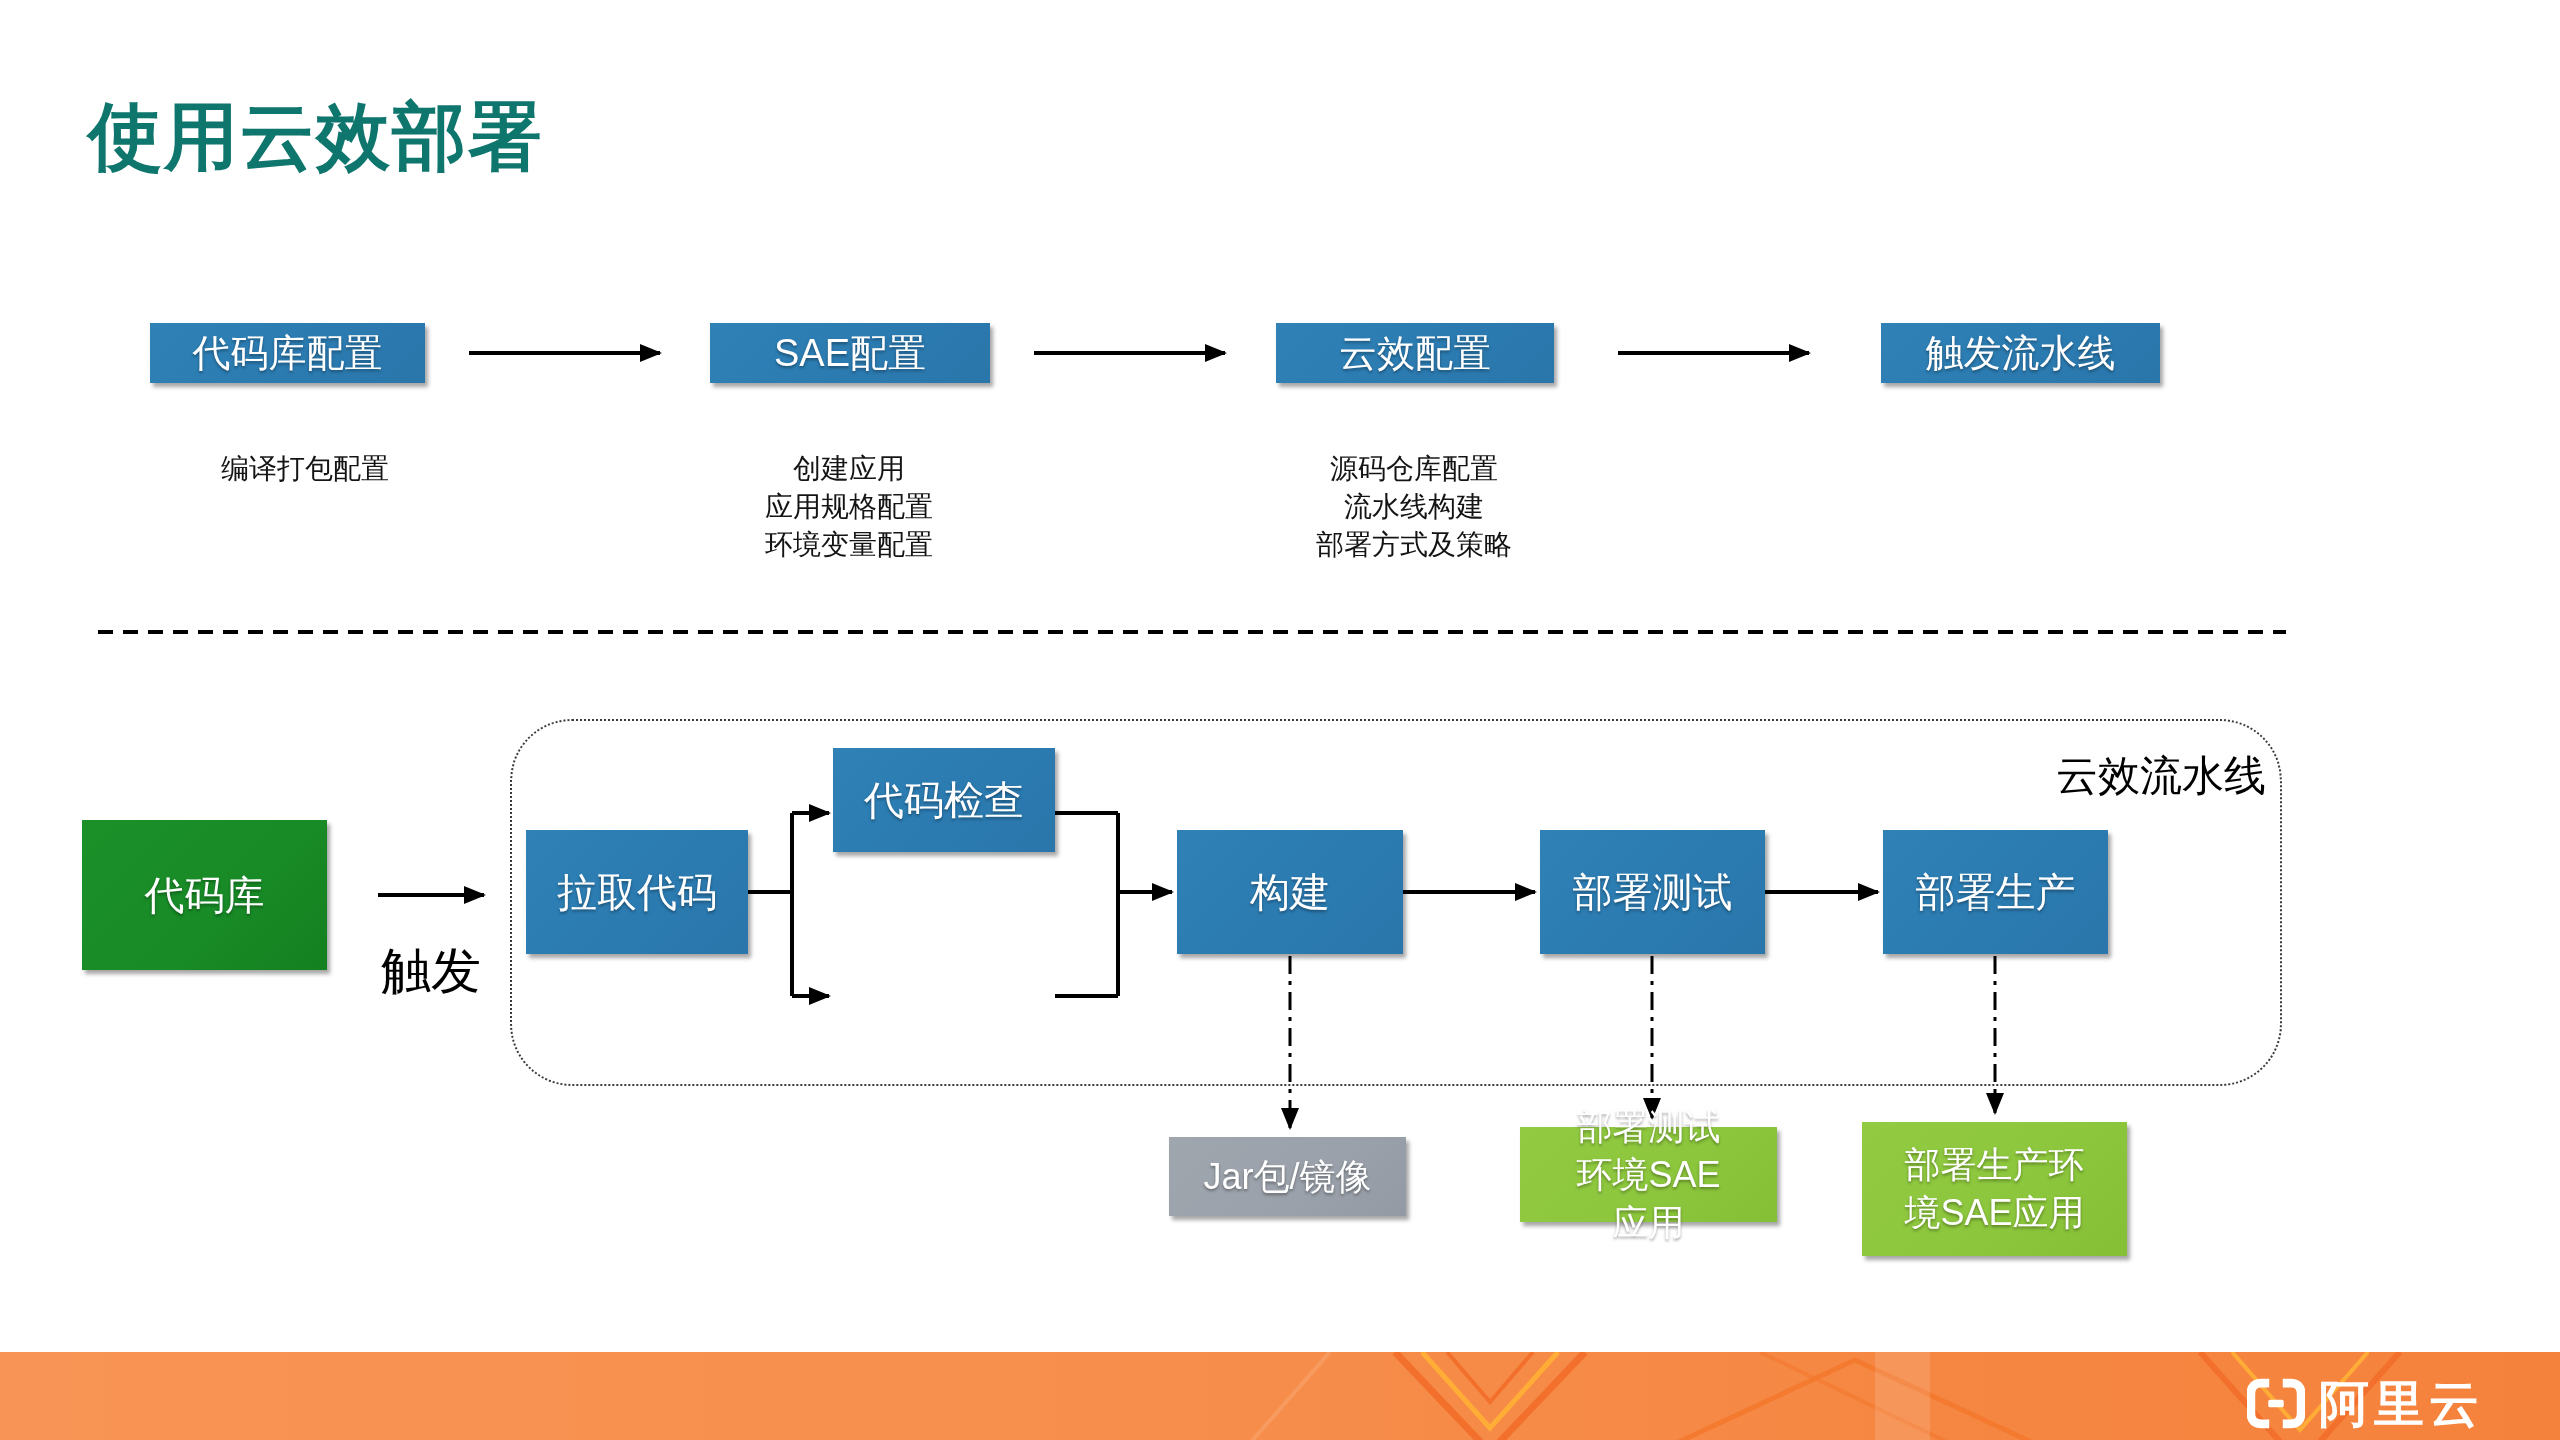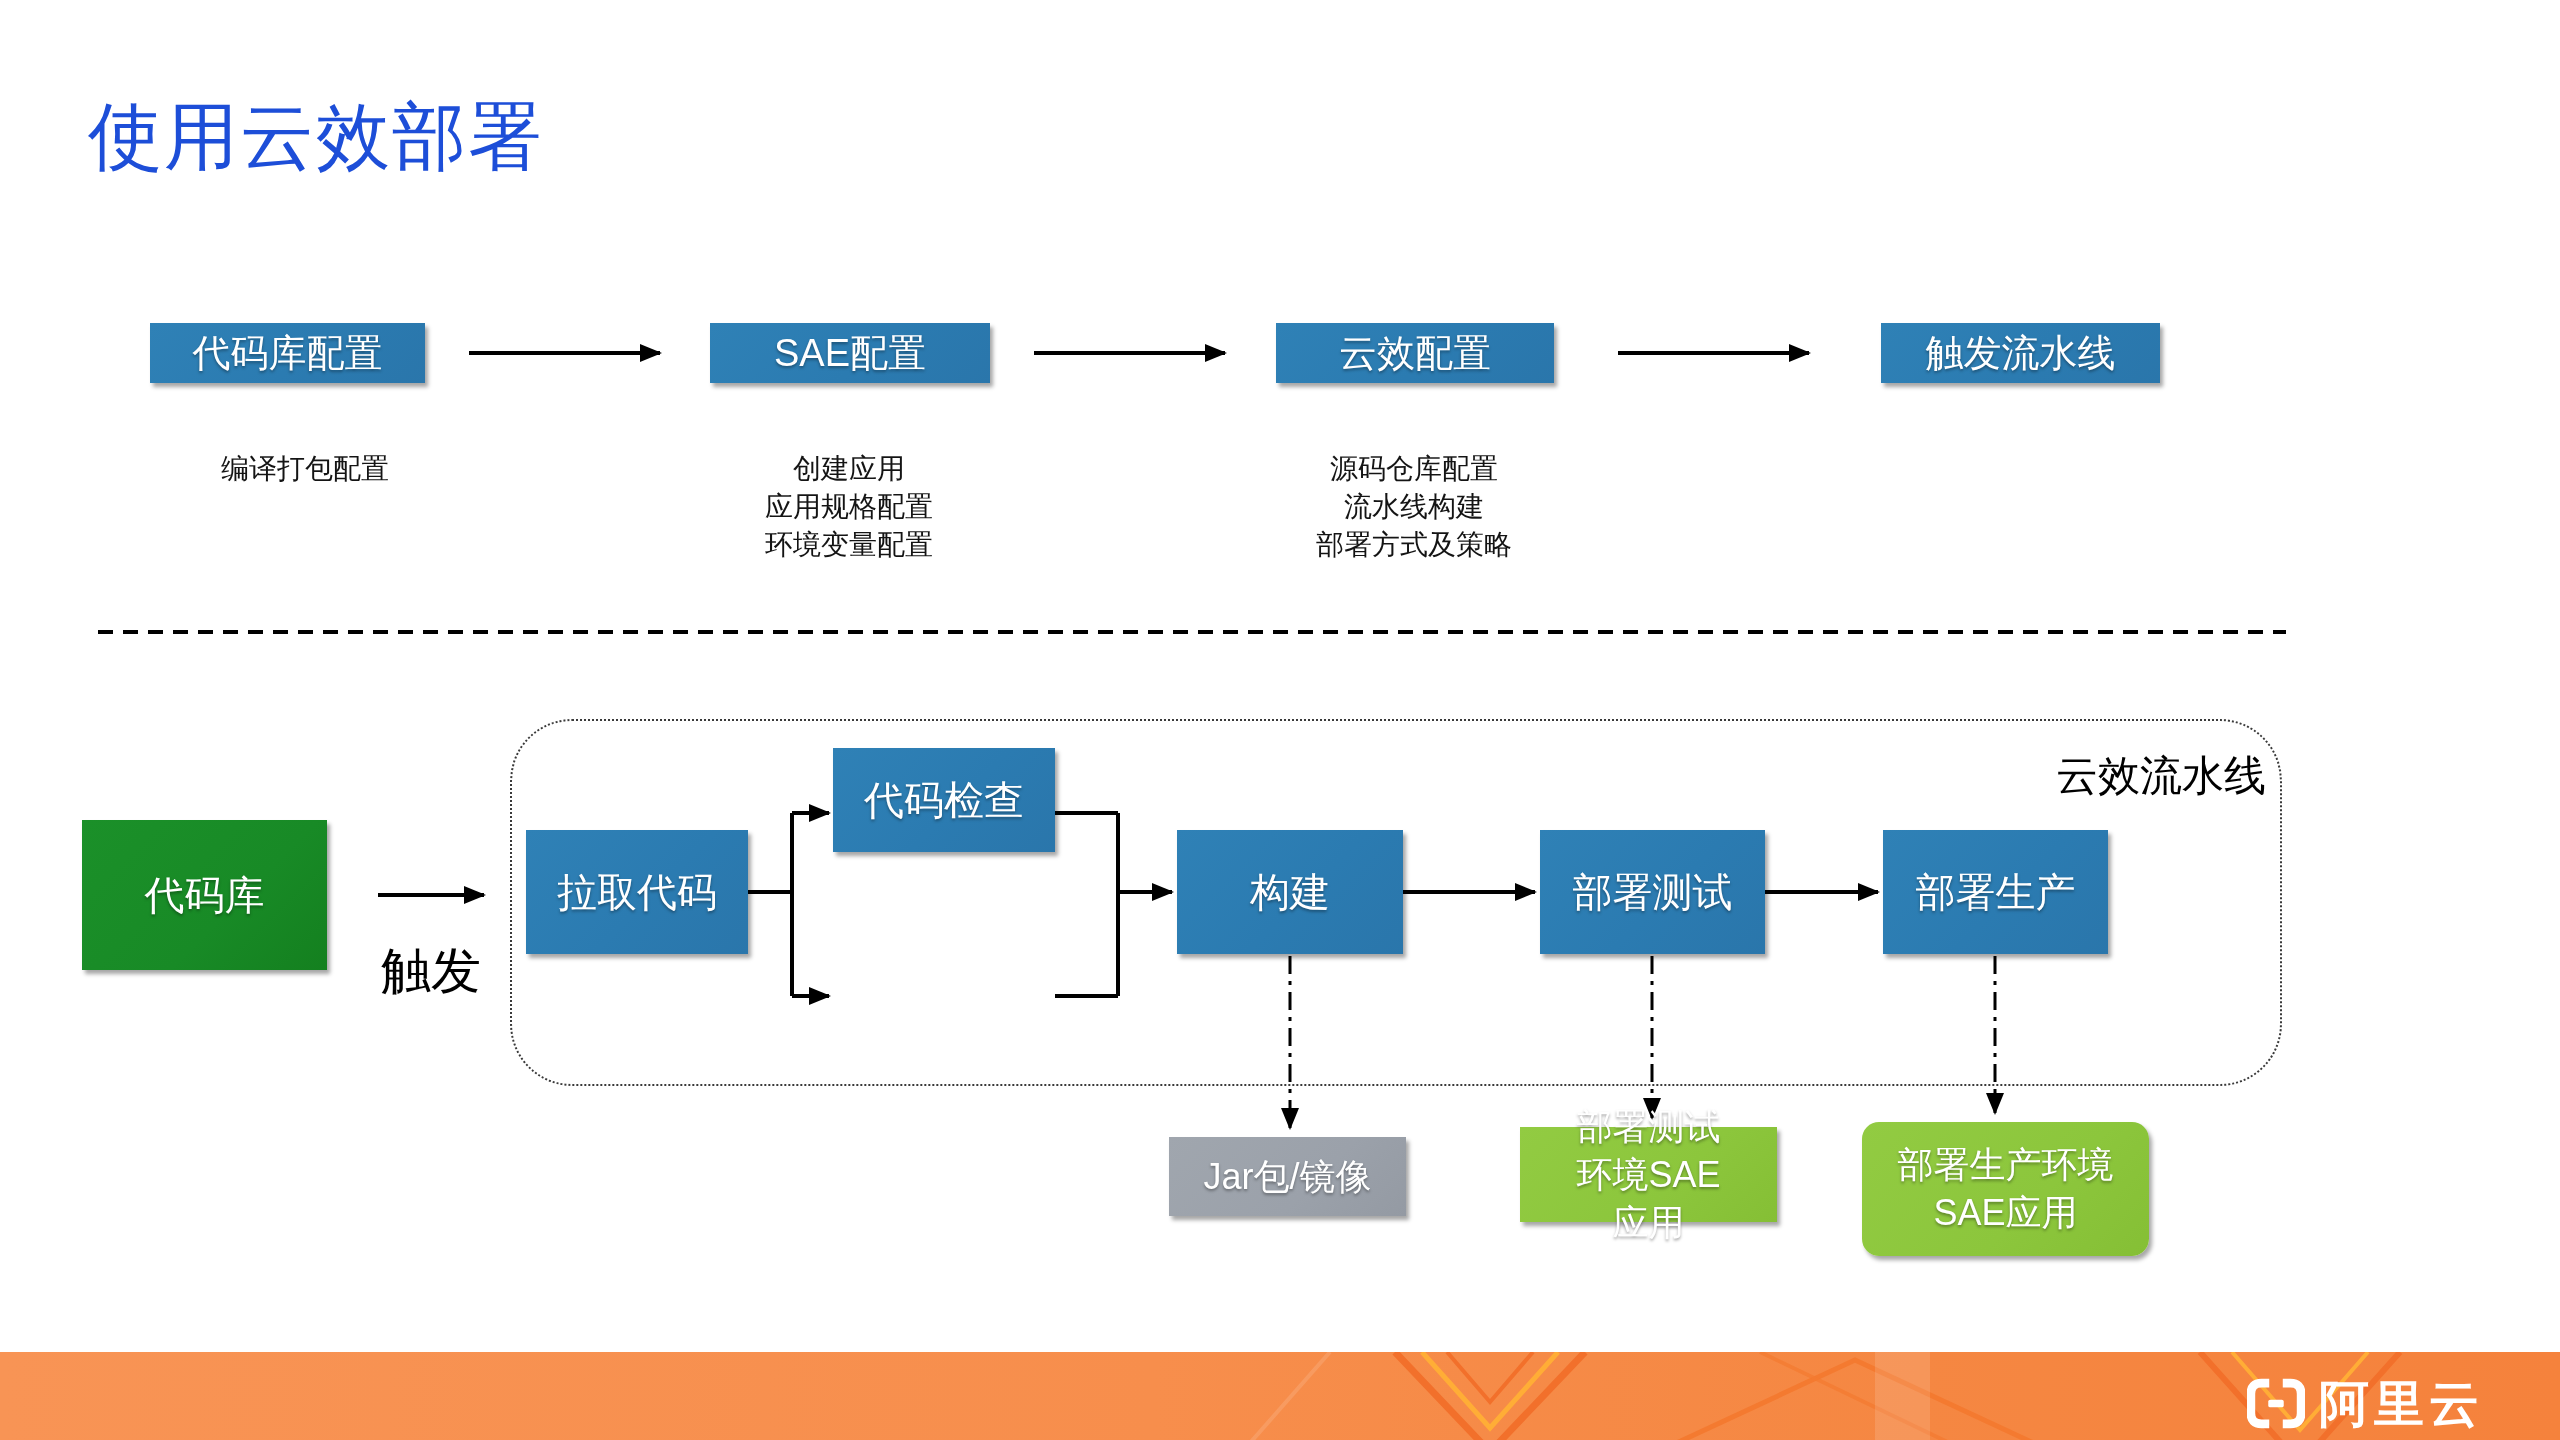--- a/index.html
+++ b/index.html
@@ -2,21 +2,21 @@
 <html><head>
 <meta charset="utf-8">
 <style>
   html,body{margin:0;padding:0;background:#fff;}
   .stage{
     position:relative;width:2560px;height:1440px;overflow:hidden;background:#ffffff;
     font-family:"Liberation Sans","DejaVu Sans",sans-serif;
   }
   .abs{position:absolute;}
   .title{
-    left:88px;top:88px;font-size:74px;font-weight:normal;color:#1d4ed8;letter-spacing:2px;
+    left:88px;top:88px;font-size:74px;font-weight:bold;color:#0f766e;letter-spacing:2px;
   }
   .node{
     display:flex;align-items:center;justify-content:center;text-align:center;
     color:#ffffff;box-sizing:border-box;
     box-shadow:3px 4px 4px rgba(0,0,0,0.35);
     text-shadow:0 2px 3px rgba(0,0,0,0.35);
   }
   .blue{background:linear-gradient(135deg,#2f81b6 0%,#2b7bb1 55%,#2a76ab 100%);}
   .greenDark{background:linear-gradient(135deg,#1b9029 0%,#188a26 60%,#14801f 100%);}
   .greenLight{background:linear-gradient(135deg,#92cb42 0%,#8cc63c 60%,#85bf35 100%);}
@@ -135,21 +135,21 @@
   <div class="abs node blue stagebox" style="left:1883px;top:830px;width:225px;height:124px;">
     <span>部署生产</span>
   </div>
 
   <div class="abs node gray outbox" style="left:1169px;top:1137px;width:237px;height:79px;">
     <span>Jar包/镜像</span>
   </div>
   <div class="abs node greenLight outbox" style="left:1520px;top:1127px;width:257px;height:95px;padding:0 43px;">
     <span>部署测试环境SAE应用</span>
   </div>
-  <div class="abs node greenLight outbox" style="left:1862px;top:1122px;width:287px;height:134px;padding:0 28px;border-radius:17px;">
+  <div class="abs node greenLight outbox" style="left:1862px;top:1122px;width:265px;height:134px;padding:0 28px;">
     <span>部署生产环境SAE应用</span>
   </div>
 
   <div class="abs footer">
     <svg class="footersvg" viewBox="0 0 2560 103" preserveAspectRatio="none">
       <polyline points="1395,0 1490,100 1585,0" fill="none" stroke="#f2702b" stroke-width="7"></polyline>
       <polyline points="1422,0 1490,76 1558,0" fill="none" stroke="#ffad36" stroke-width="5"></polyline>
       <polyline points="1447,0 1490,50 1533,0" fill="none" stroke="#f2702b" stroke-width="4"></polyline>
       <polyline points="1640,108 1855,8 2070,108" fill="none" stroke="#f47a30" stroke-width="5"></polyline>
       <line x1="1760" y1="0" x2="1985" y2="108" stroke="#f47a30" stroke-width="4" opacity="0.7"></line>

